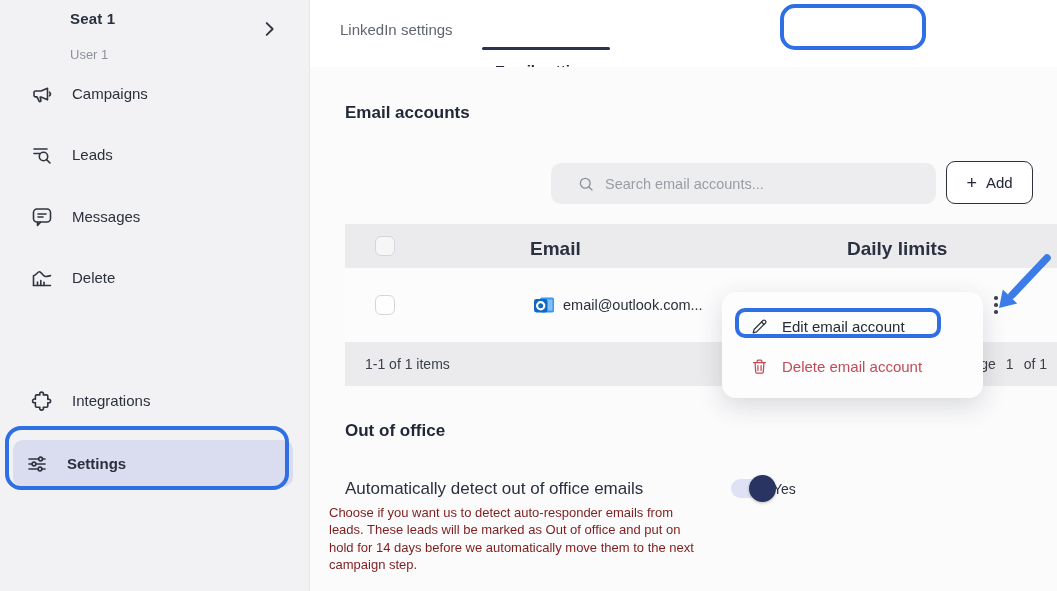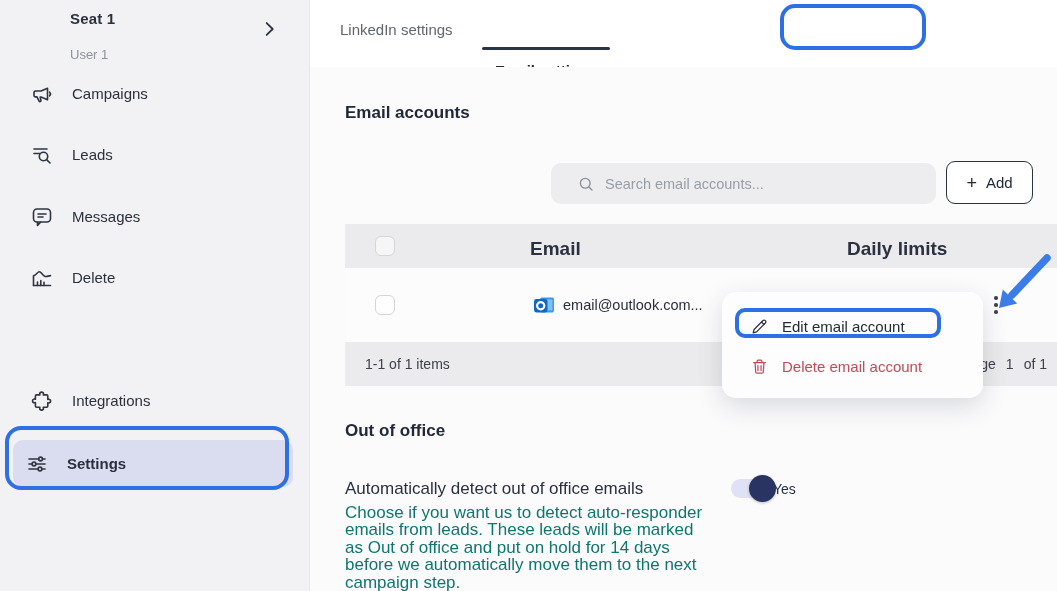--- a/index.html
+++ b/index.html
@@ -81,22 +81,22 @@
   .menu-delete { top:60px; color:#c14b57; }
 
   
   .ring-tab { left:470px; top:4px; width:146px; height:46px; border-radius:15px; }
   .ring-settings { left:5px; top:426px; width:284px; height:64px; }
   .ring-edit { left:13px; top:16px; width:206px; height:30px; border-radius:10px; border-width:4px; }
   .arrow-annot { position:absolute; left:675px; top:183px; z-index:25; pointer-events:none; }
 
   
   .setting-title { position:absolute; left:35px; top:412px; font-size:17px; color:#2a3040; }
-  .setting-desc { position:absolute; left:35px; top:437px; width:368px;
-    font-size:17px; line-height:17.4px; color:#0f766e; }
+  .setting-desc { position:absolute; left:19px; top:437px; width:368px;
+    font-size:13px; line-height:17.4px; color:#7f1d1d; }
   .toggle-row { position:absolute; left:421px; top:412px; display:flex; align-items:center; }
   .toggle { position:relative; width:42px; height:19px; background:#dee2f4; border-radius:10px; cursor:pointer; }
   .toggle-knob { position:absolute; right:-3px; top:-4px; width:27px; height:27px;
     border-radius:50%; background:#293463; box-shadow:0 1px 3px rgba(0,0,0,.25); }
   .toggle-label { font-size:14px; color:#2b3243; }
 </style>
 </head>
 <body>
 
 <div class="sidebar">

